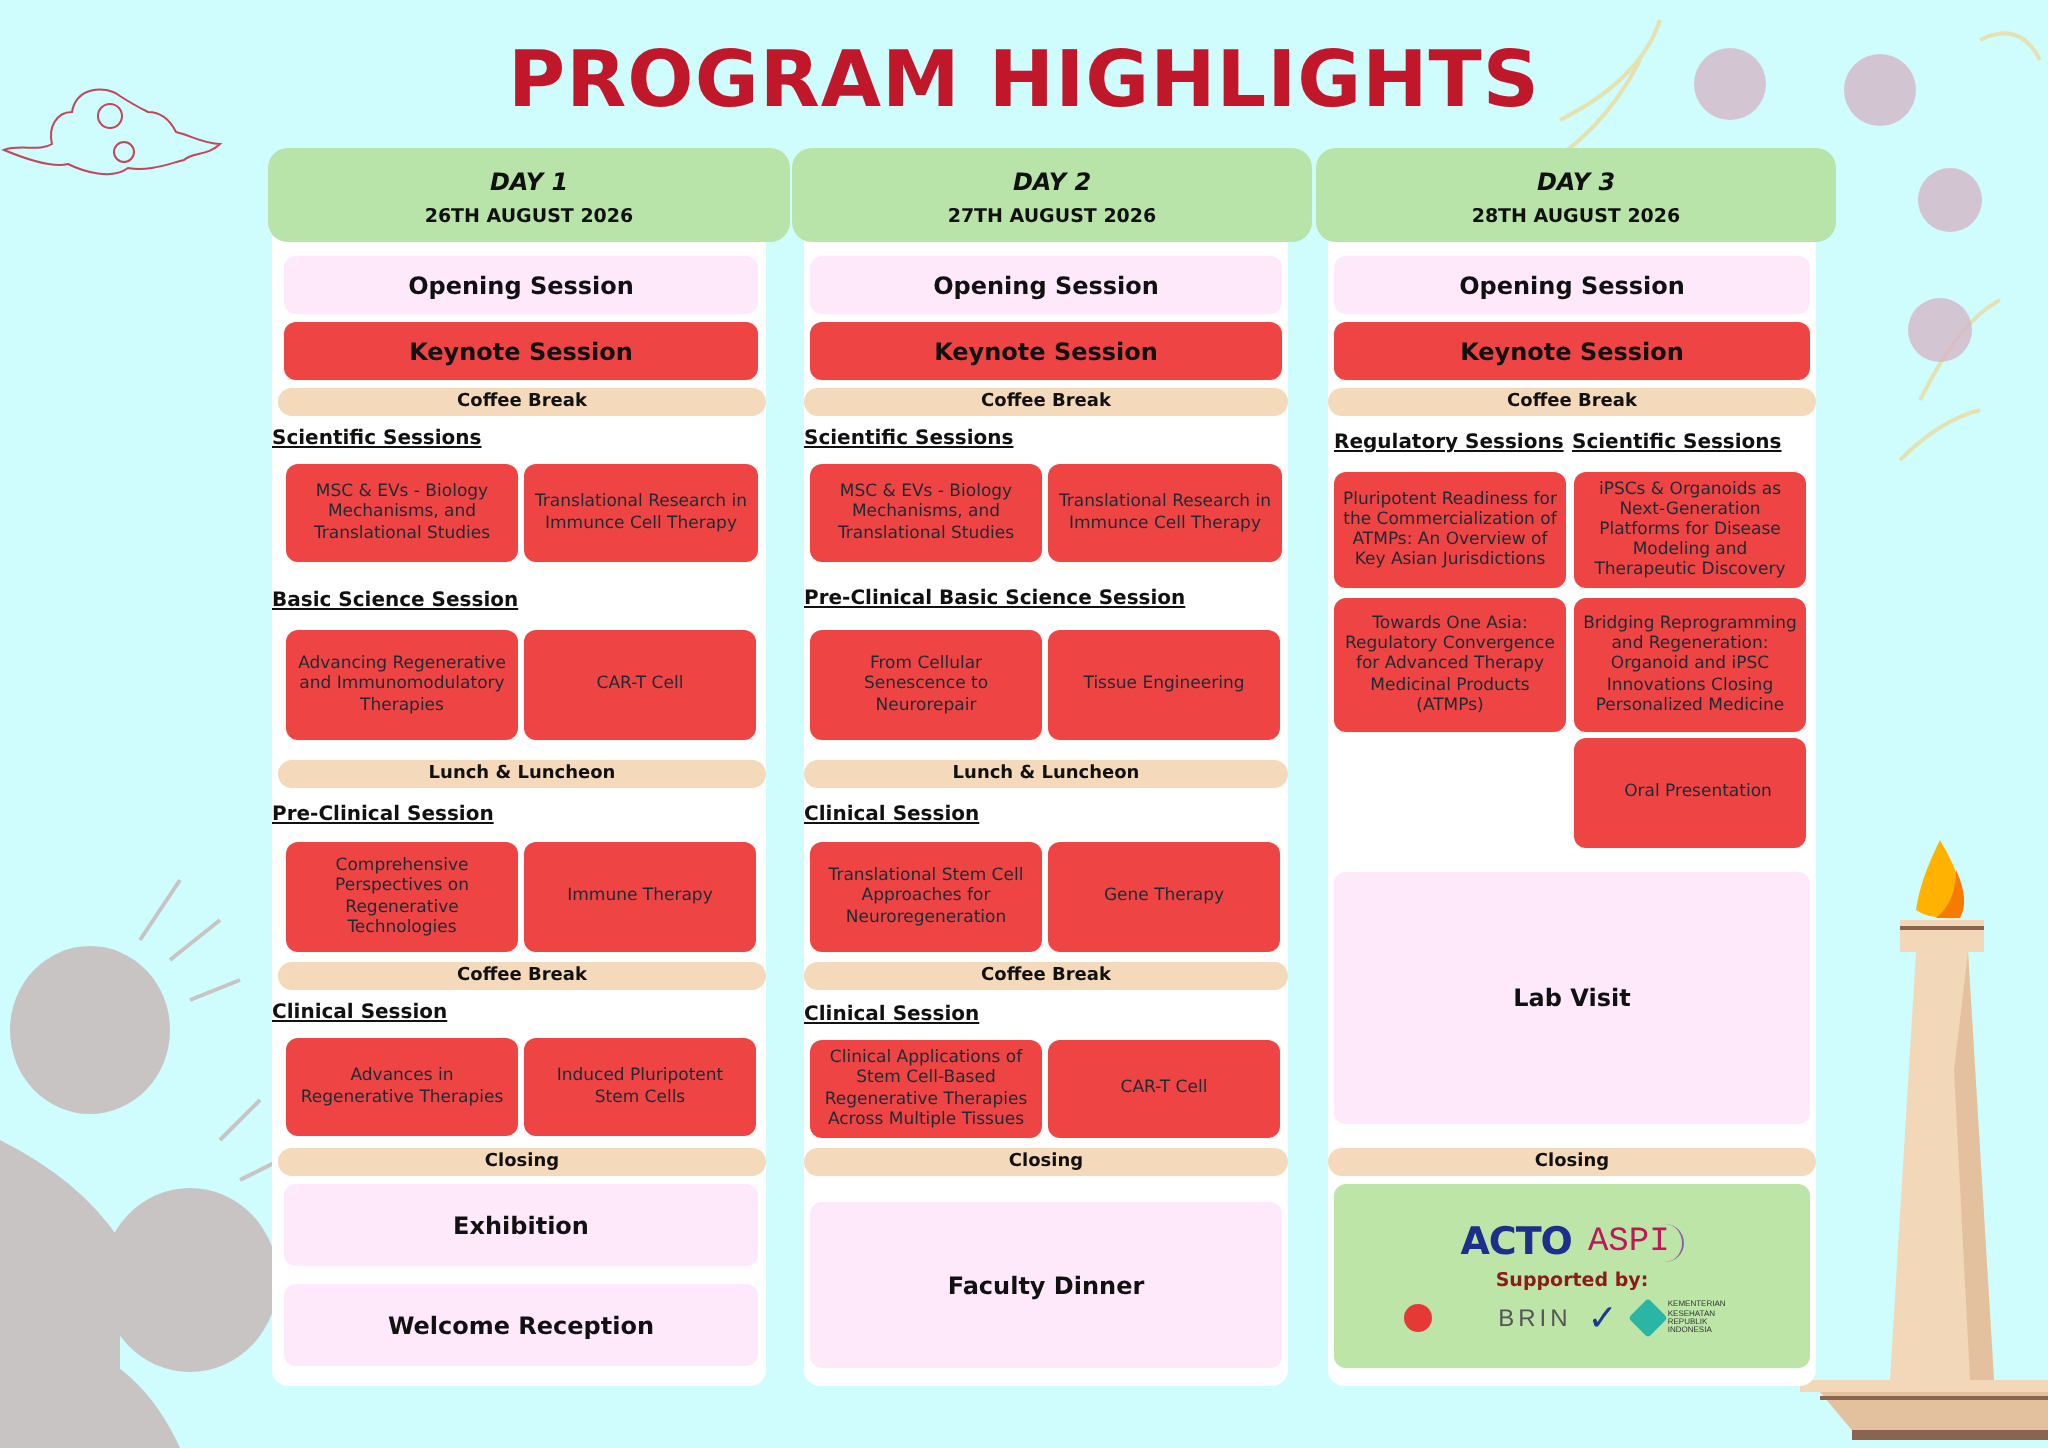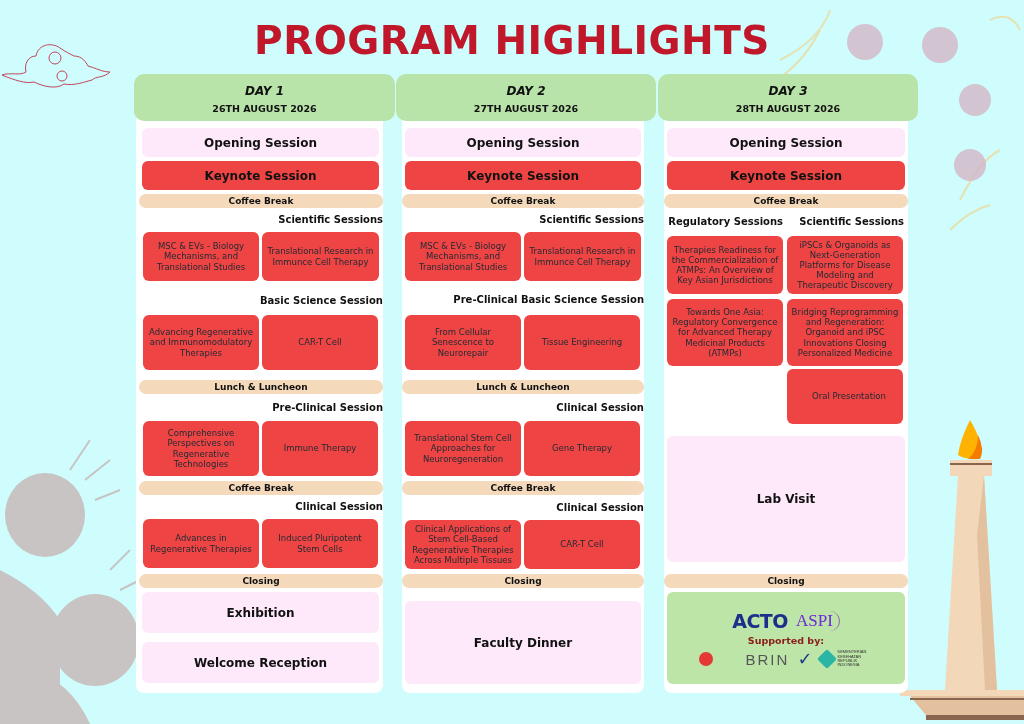--- a/index.html
+++ b/index.html
@@ -10,21 +10,21 @@
   .day-header { position: absolute; top: 74px; height: 47px; background: #b9e4a9; border-radius: 10px; text-align: center; z-index: 2; }
   .day-header .d { font-family: "DejaVu Sans", sans-serif; font-weight: 700; font-size: 12px; margin-top: 10px; font-style: italic; }
   .day-header .dt { font-family: "DejaVu Sans", sans-serif; font-weight: 700; font-size: 9.5px; margin-top: 5px; }
   .panel { position: absolute; top: 118px; height: 575px; background: #fff; border-radius: 0 0 8px 8px; z-index: 1; }
   .box { position: absolute; border-radius: 6px; display: flex; align-items: center; justify-content: center; text-align: center; }
   .pink { background: #fde9fa; }
   .blue { background: #ef4444; }
   .green { background: #bde5a8; }
   .big { font-family: "DejaVu Sans", sans-serif; font-weight: 700; font-size: 12px; }
   .brk { position: absolute; height: 14px; border-radius: 7px; background: #f4d9bb; font-family: "DejaVu Sans", sans-serif; font-weight: 700; font-size: 9px; display: flex; align-items: center; justify-content: center; }
-  .sec { position: absolute; font-family: "DejaVu Sans", sans-serif; font-weight: 700; font-size: 10px; text-align: right; }
+  .sec { position: absolute; font-family: "DejaVu Sans", sans-serif; font-weight: 700; font-size: 10px; text-align: left; text-decoration: underline; }
   .sm { font-family: "DejaVu Sans", sans-serif; font-size: 8.5px; line-height: 1.2; padding: 0 4px; color: #1d2a33; }
   .logo-area { flex-direction: column; }
 </style>
 </head>
 <body>
 
 <svg class="abs" style="left:0;top:38px" width="115" height="56" viewBox="0 0 115 56">
   <path d="M2 37 C10 34 20 38 26 34 C24 26 28 18 36 18 C38 6 52 4 60 10 C66 14 70 16 74 18 C82 18 86 24 88 28 C96 30 102 34 110 34 C104 40 96 38 92 42 C84 44 74 48 64 46 C56 52 42 48 34 44 C26 46 14 42 2 37 Z" fill="none" stroke="#c0485a" stroke-width="1"></path>
   <circle cx="55" cy="20" r="6" fill="none" stroke="#c0485a" stroke-width="1"></circle>
   <circle cx="62" cy="38" r="5" fill="none" stroke="#c0485a" stroke-width="1"></circle>
@@ -134,37 +134,37 @@
   <div class="brk" style="left:0;top:456px;width:242px;">Closing</div>
   <div class="box pink big" style="left:3px;top:483px;width:236px;height:83px;">Faculty Dinner</div>
 </div>
 
 <div class="panel" style="left:664px;width:244px;">
   <div class="box pink big" style="left:3px;top:10px;width:238px;height:29px;">Opening Session</div>
   <div class="box blue big" style="left:3px;top:43px;width:238px;height:29px;">Keynote Session</div>
   <div class="brk" style="left:0;top:76px;width:244px;">Coffee Break</div>
   <div class="sec" style="left:3px;top:98px;width:116px;">Regulatory Sessions</div>
   <div class="sec" style="left:122px;top:98px;width:118px;">Scientific Sessions</div>
-  <div class="box blue sm" style="left:3px;top:118px;width:116px;height:58px;">Therapies Readiness for the Commercialization of ATMPs: An Overview of Key Asian Jurisdictions</div>
+  <div class="box blue sm" style="left:3px;top:118px;width:116px;height:58px;">Pluripotent Readiness for the Commercialization of ATMPs: An Overview of Key Asian Jurisdictions</div>
   <div class="box blue sm" style="left:123px;top:118px;width:116px;height:58px;">iPSCs &amp; Organoids as Next-Generation Platforms for Disease Modeling and Therapeutic Discovery</div>
   <div class="box blue sm" style="left:3px;top:181px;width:116px;height:67px;">Towards One Asia: Regulatory Convergence for Advanced Therapy Medicinal Products (ATMPs)</div>
   <div class="box blue sm" style="left:123px;top:181px;width:116px;height:67px;">Bridging Reprogramming and Regeneration: Organoid and iPSC Innovations Closing Personalized Medicine</div>
   <div class="box blue sm" style="left:123px;top:251px;width:116px;height:55px;padding-left:12px;">Oral Presentation</div>
   <div class="box pink big" style="left:3px;top:318px;width:238px;height:126px;">Lab Visit</div>
   <div class="brk" style="left:0;top:456px;width:244px;">Closing</div>
   <div class="box green logo-area" style="left:3px;top:474px;width:238px;height:92px;">
     <div style="display:flex;align-items:center;gap:8px;margin-top:2px;">
       <span style="font-family:'DejaVu Sans',sans-serif;font-weight:900;font-size:19px;color:#1c2f8a;letter-spacing:-0.5px;">ACTO</span>
-      <span style="font-family:Liberation Serif, serif;font-size:17px;color:#6d28d9;border-right:1.5px solid #8e5fa8;border-radius:0 16px 16px 0;padding-right:6px;">ASPI</span>
+      <span style="font-family:Liberation Mono, monospace;font-size:17px;color:#be185d;border-right:1.5px solid #8e5fa8;border-radius:0 16px 16px 0;padding-right:6px;">ASPI</span>
     </div>
     <div style="font-family:'DejaVu Sans',sans-serif;font-weight:700;font-size:9.5px;color:#8a1c1c;margin:3px 0 4px;text-align:center;">Supported by:</div>
     <div style="display:flex;align-items:center;gap:8px;">
       <span style="display:flex;align-items:center;gap:3px;">
         <span style="width:14px;height:14px;border-radius:50%;background:#e53935;display:inline-block;"></span>
-        <span style="font-size:15px;letter-spacing:2px;color:#555;margin-left:30px;">BRIN</span>
+        <span style="font-size:12px;letter-spacing:2px;color:#555;margin-left:30px;">BRIN</span>
       </span>
       <span style="font-size:18px;color:#1e3a8a;font-weight:700;line-height:1;">✓</span>
       <span style="display:flex;align-items:center;gap:3px;">
         <span style="width:14px;height:14px;background:#2bb5a4;transform:rotate(45deg);display:inline-block;border-radius:2px;"></span>
         <span style="font-size:4px;width:36px;line-height:1.1;color:#333;text-align:left;">KEMENTERIAN KESEHATAN REPUBLIK INDONESIA</span>
       </span>
     </div>
   </div>
 </div>
 

